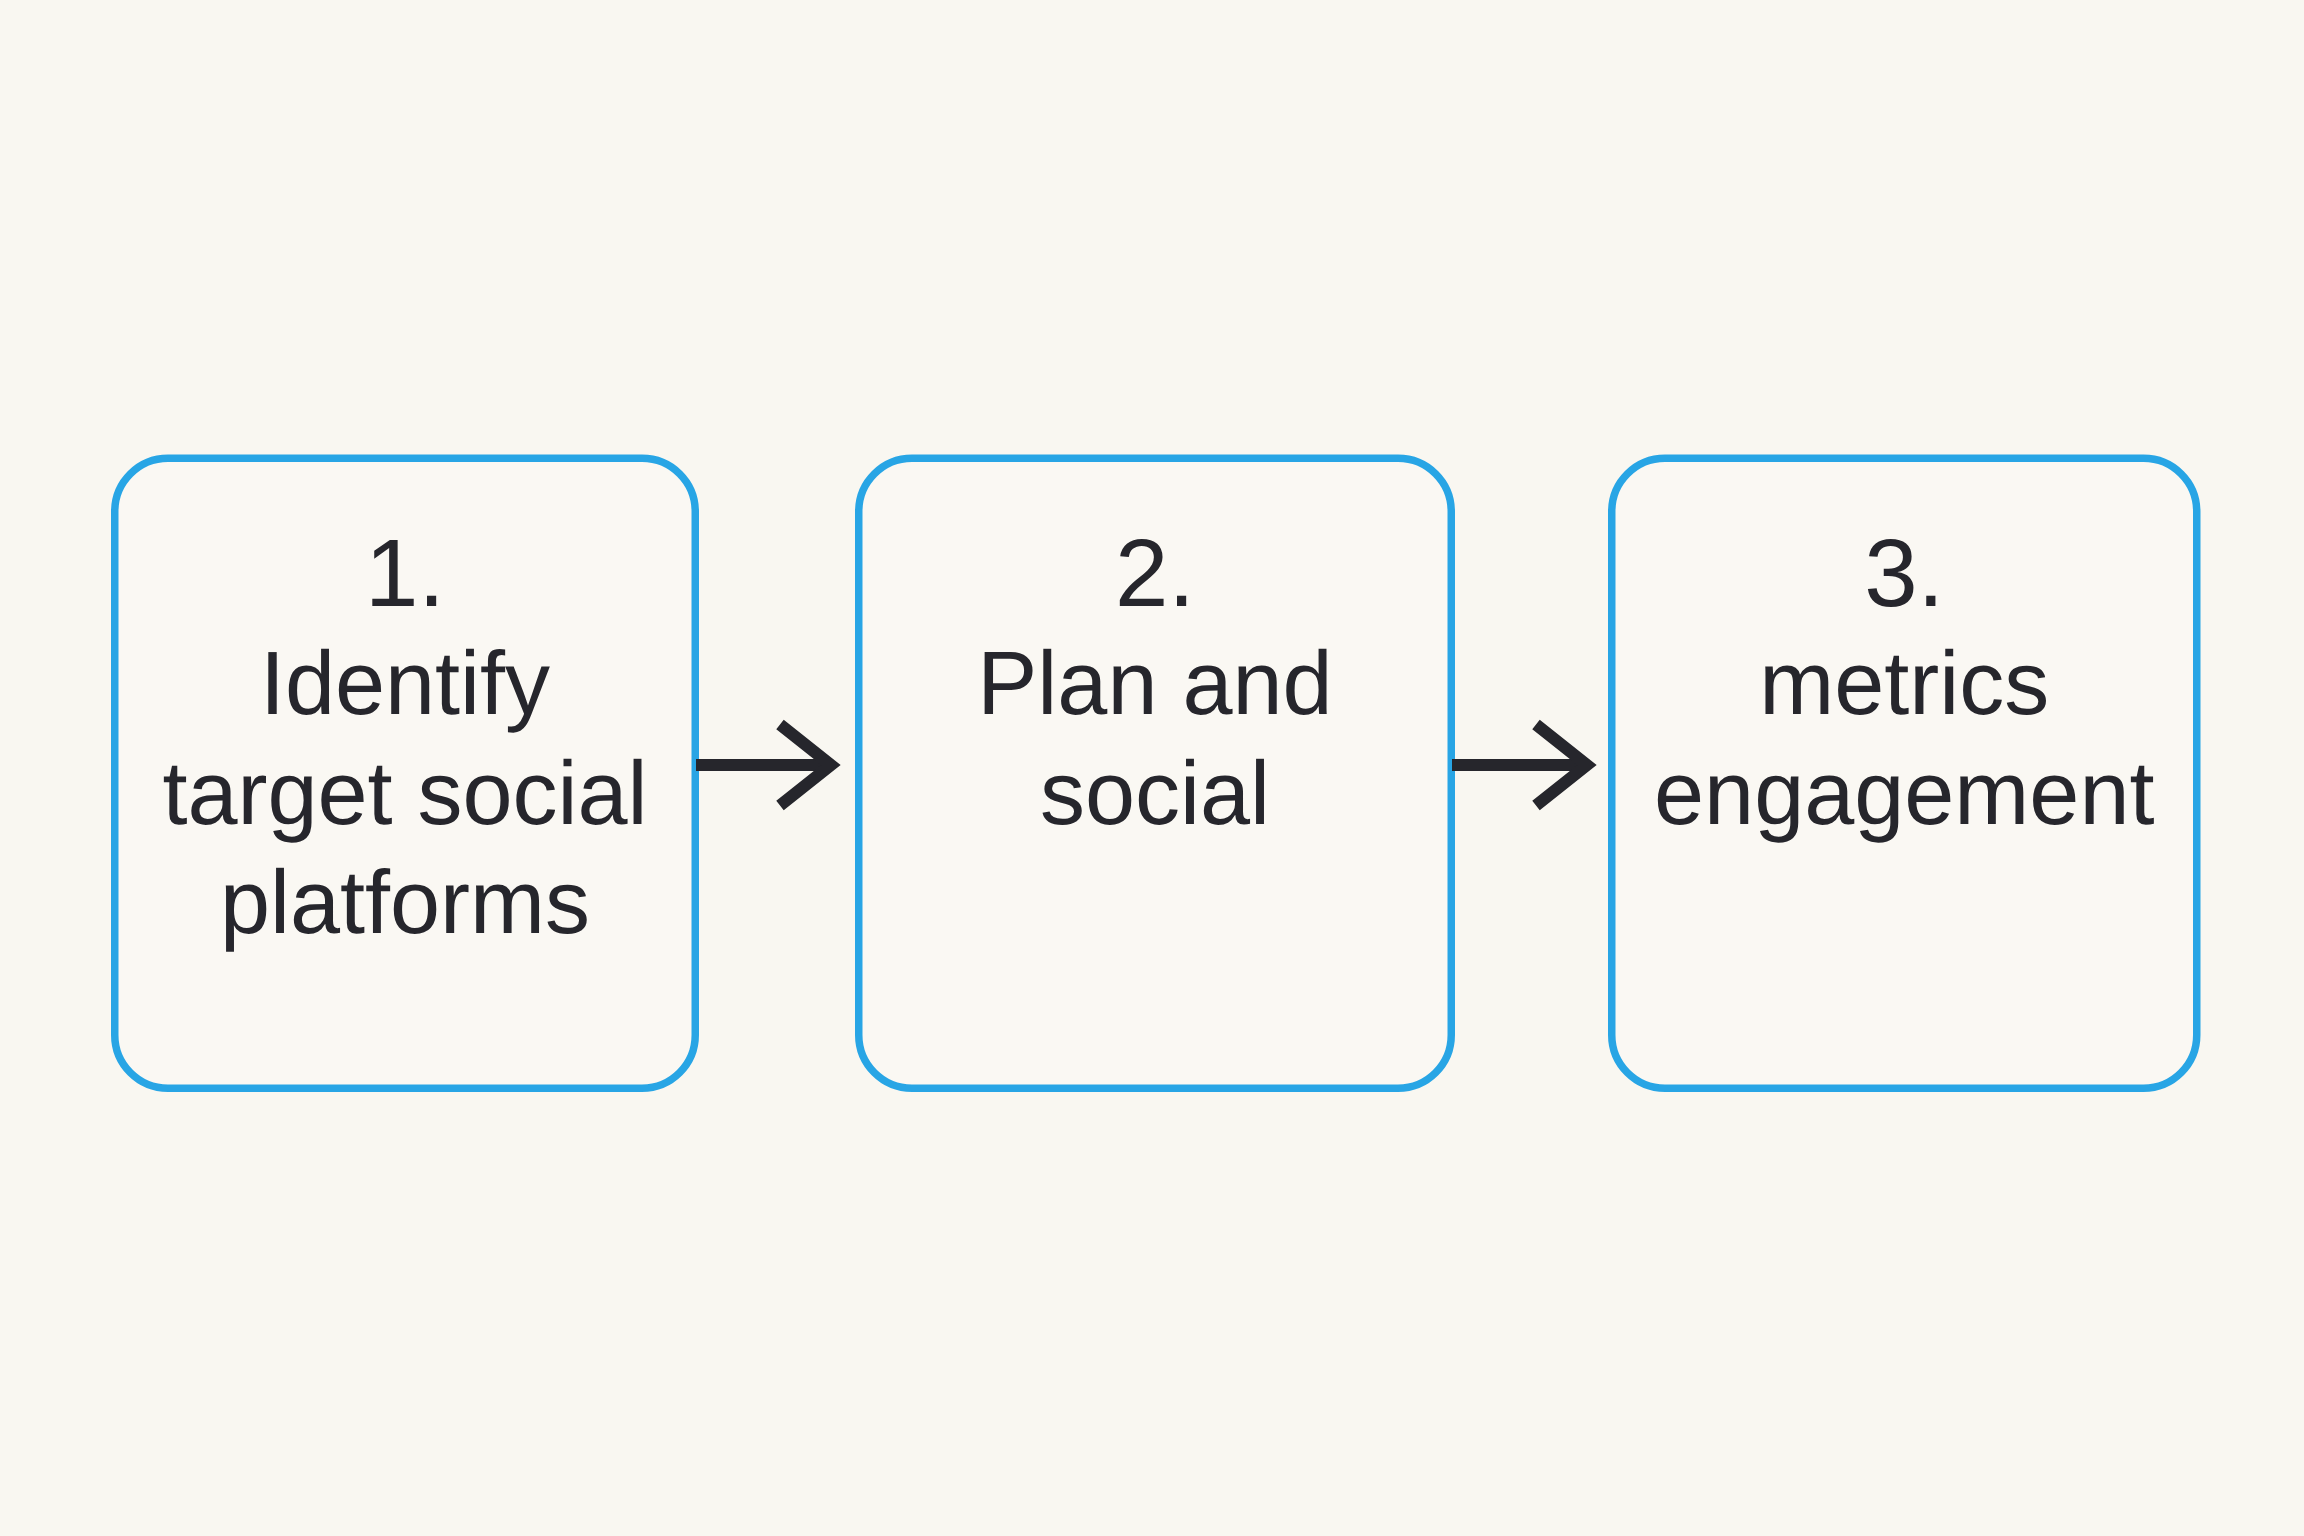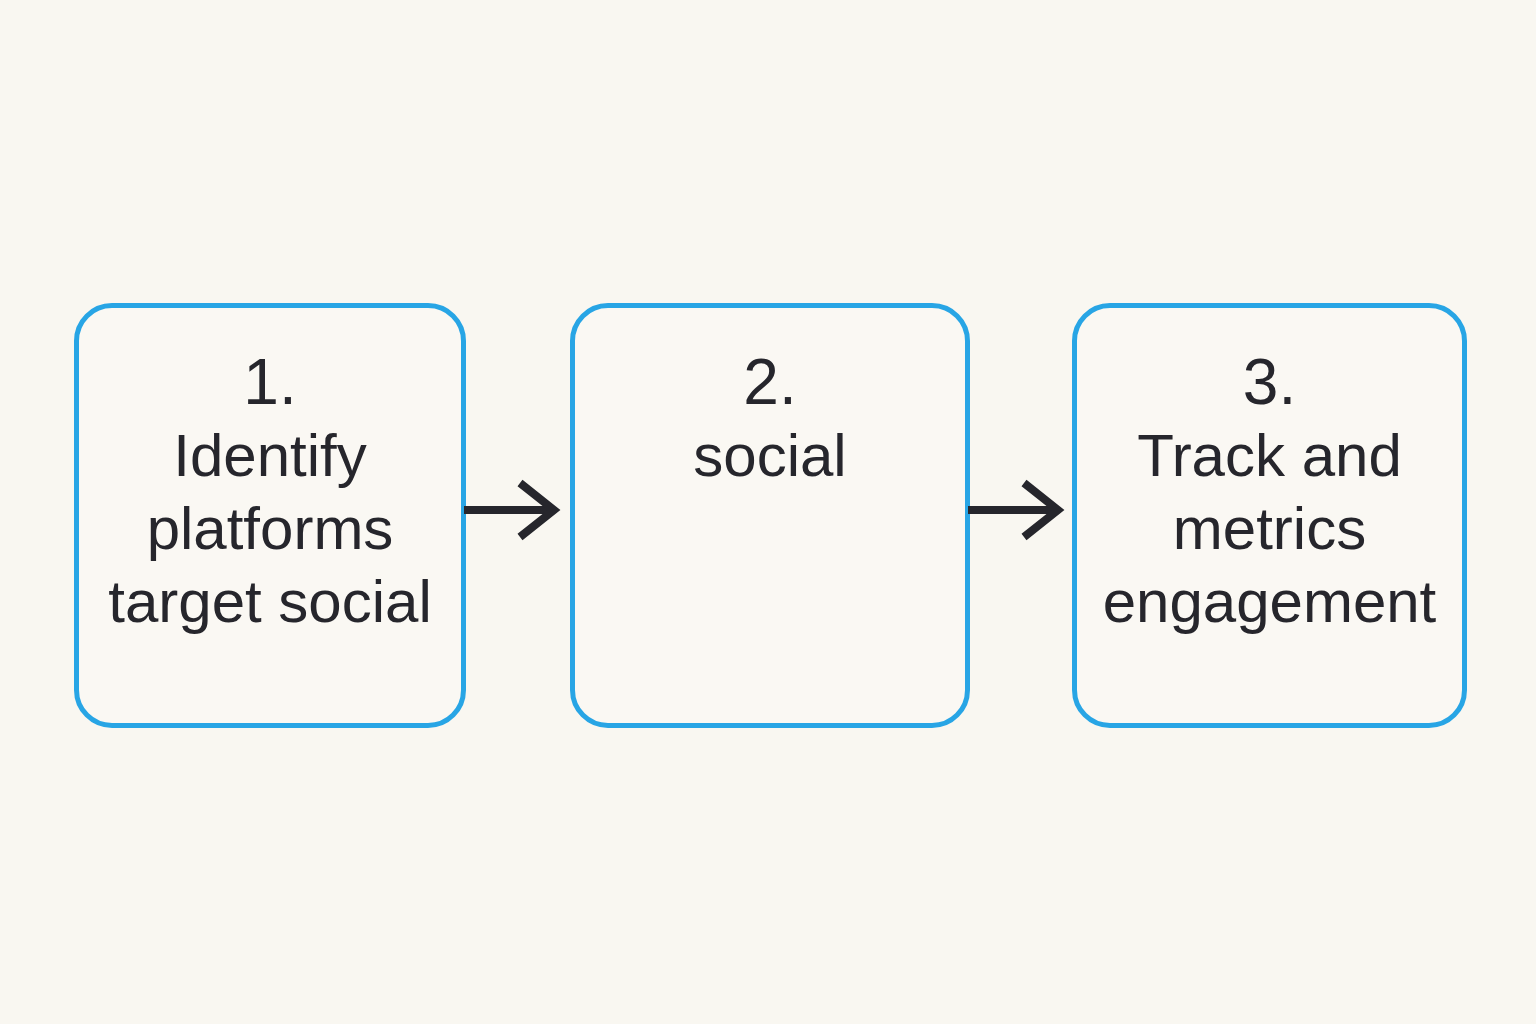--- a/index.html
+++ b/index.html
@@ -59,39 +59,39 @@
   }
 </style>
 </head>
 <body>
 
 <div class="canvas">
 
   <div class="step-box step-box-1">
     <div class="step-number">1.</div>
     <div class="step-line">Identify</div>
+    <div class="step-line">target social</div>
     <div class="step-line">platforms</div>
-    <div class="step-line">target social</div>
   </div>
 
   <svg class="arrow arrow-1" viewBox="0 0 100 64" aria-hidden="true">
     <line x1="2" y1="32" x2="90" y2="32"></line>
     <polyline points="58,5 92,32 58,59"></polyline>
   </svg>
 
   <div class="step-box step-box-2">
     <div class="step-number">2.</div>
+    <div class="step-line">Plan and</div>
     <div class="step-line">social</div>
   </div>
 
   <svg class="arrow arrow-2" viewBox="0 0 100 64" aria-hidden="true">
     <line x1="2" y1="32" x2="90" y2="32"></line>
     <polyline points="58,5 92,32 58,59"></polyline>
   </svg>
 
   <div class="step-box step-box-3">
     <div class="step-number">3.</div>
-    <div class="step-line">Track and</div>
     <div class="step-line">metrics</div>
     <div class="step-line">engagement</div>
   </div>
 
 </div>
 
 </body></html>

